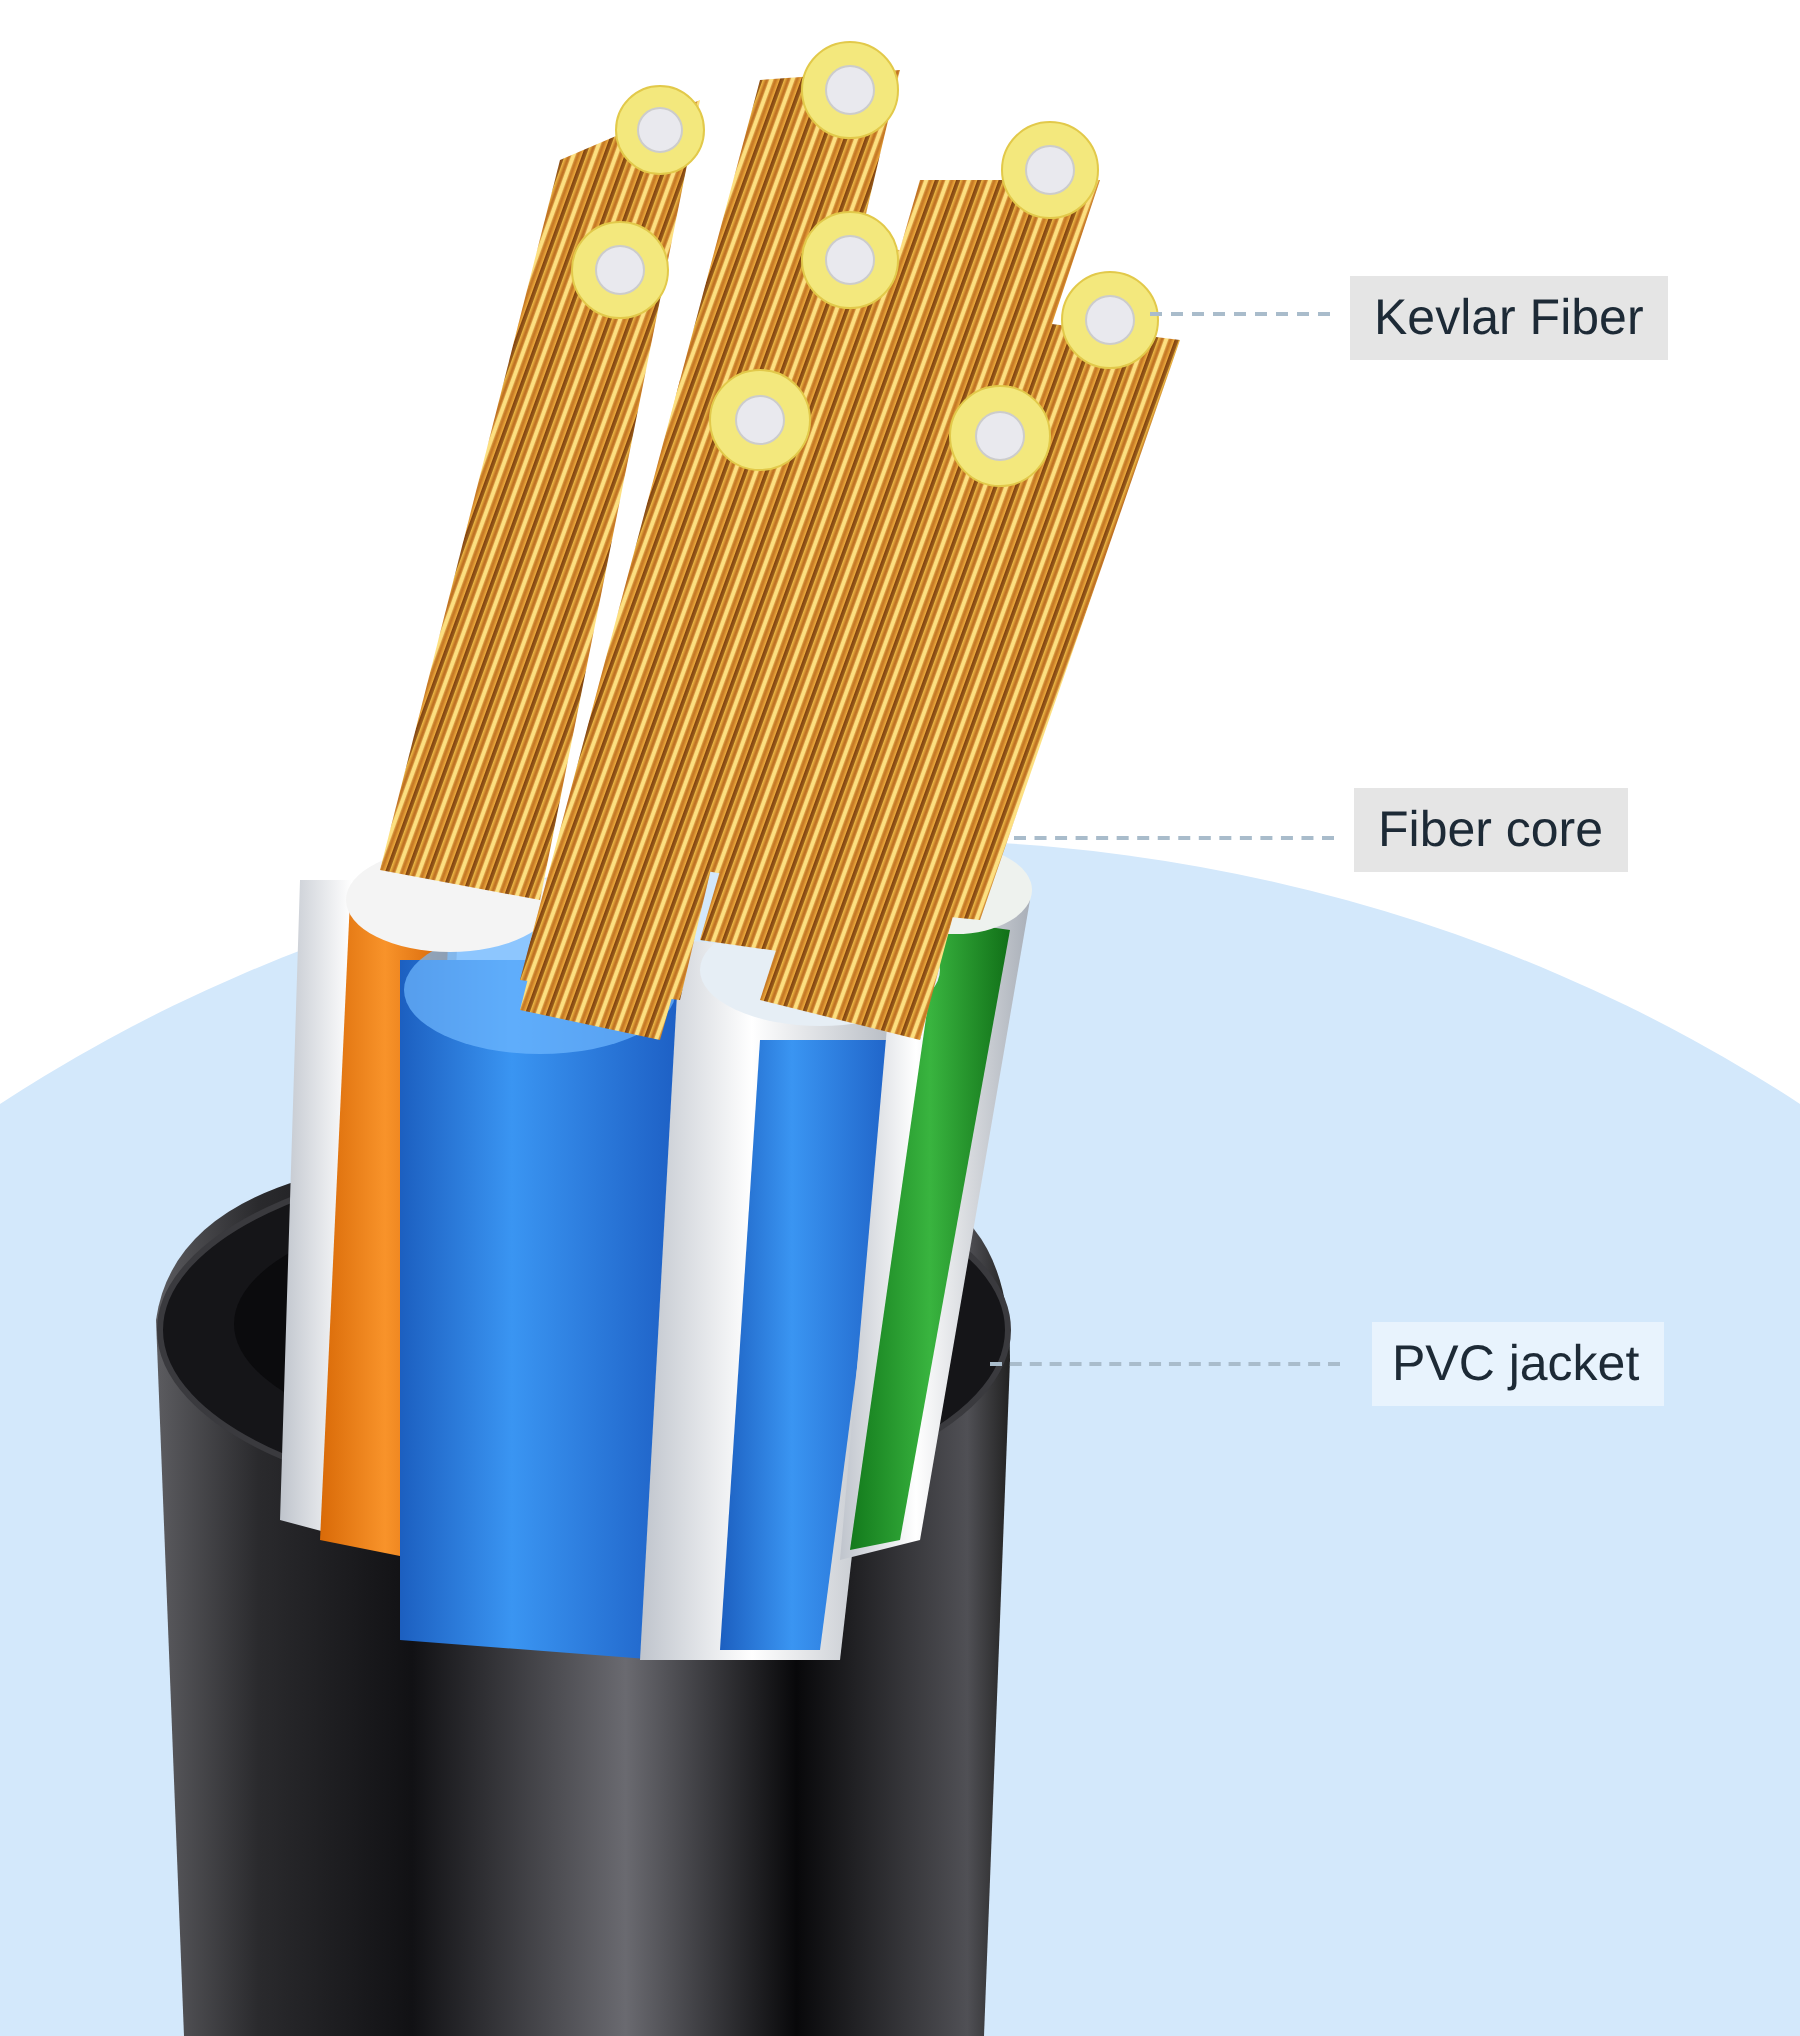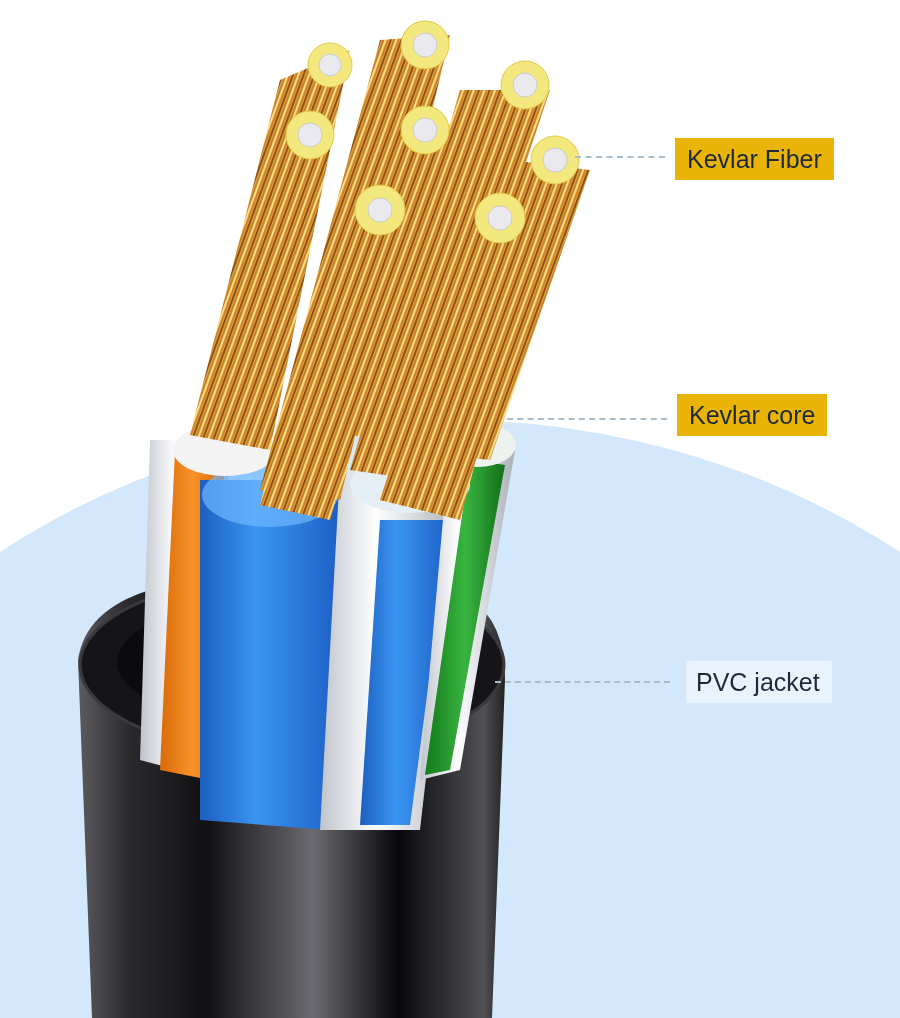--- a/index.html
+++ b/index.html
@@ -1,21 +1,21 @@
 <!DOCTYPE html>
 <html><head>
 <meta charset="utf-8">
 <style>
   html, body { margin: 0; padding: 0; }
   body { width: 900px; height: 1018px; position: relative; overflow: hidden; background: #ffffff; font-family: "Liberation Sans", sans-serif; }
   .bg-arc { position: absolute; left: -320px; top: 420px; width: 1540px; height: 1400px; border-radius: 50%; background: #d3e8fb; }
   svg.art { position: absolute; left: 0; top: 0; }
   .callout { position: absolute; height: 1px; border-top: 2px dashed #a9bccb; }
   .label { position: absolute; font-size: 25px; color: #1d2a36; padding: 0 12px; line-height: 42px; height: 42px; }
-  .label.blue { background: #eab308; }
+  .label.blue { background: #e5e5e5; }
   .label.light { background: #e8f3fd; }
 </style>
 </head>
 <body>
 
 <div class="bg-arc"></div>
 
 <svg class="art" width="900" height="1018" viewBox="0 0 900 1018">
   <defs>
     <linearGradient id="jacket" x1="0" x2="1" y1="0" y2="0">
@@ -125,16 +125,16 @@
         <circle r="25"></circle>
         <circle r="12" fill="#e9e9ee" stroke="#ccc"></circle>
       </g>
   </g>
 </svg>
 
 <div class="callout" style="left:575px; top:156px; width:90px;"></div>
 <div class="label blue" style="left:675px; top:138px;">Kevlar Fiber</div>
 
 <div class="callout" style="left:507px; top:418px; width:160px;"></div>
-<div class="label blue" style="left:677px; top:394px;">Kevlar core</div>
+<div class="label blue" style="left:677px; top:394px;">Fiber core</div>
 
 <div class="callout" style="left:495px; top:681px; width:175px;"></div>
 <div class="label light" style="left:686px; top:661px;padding-left:10px;">PVC jacket</div>
 
 </body></html>

